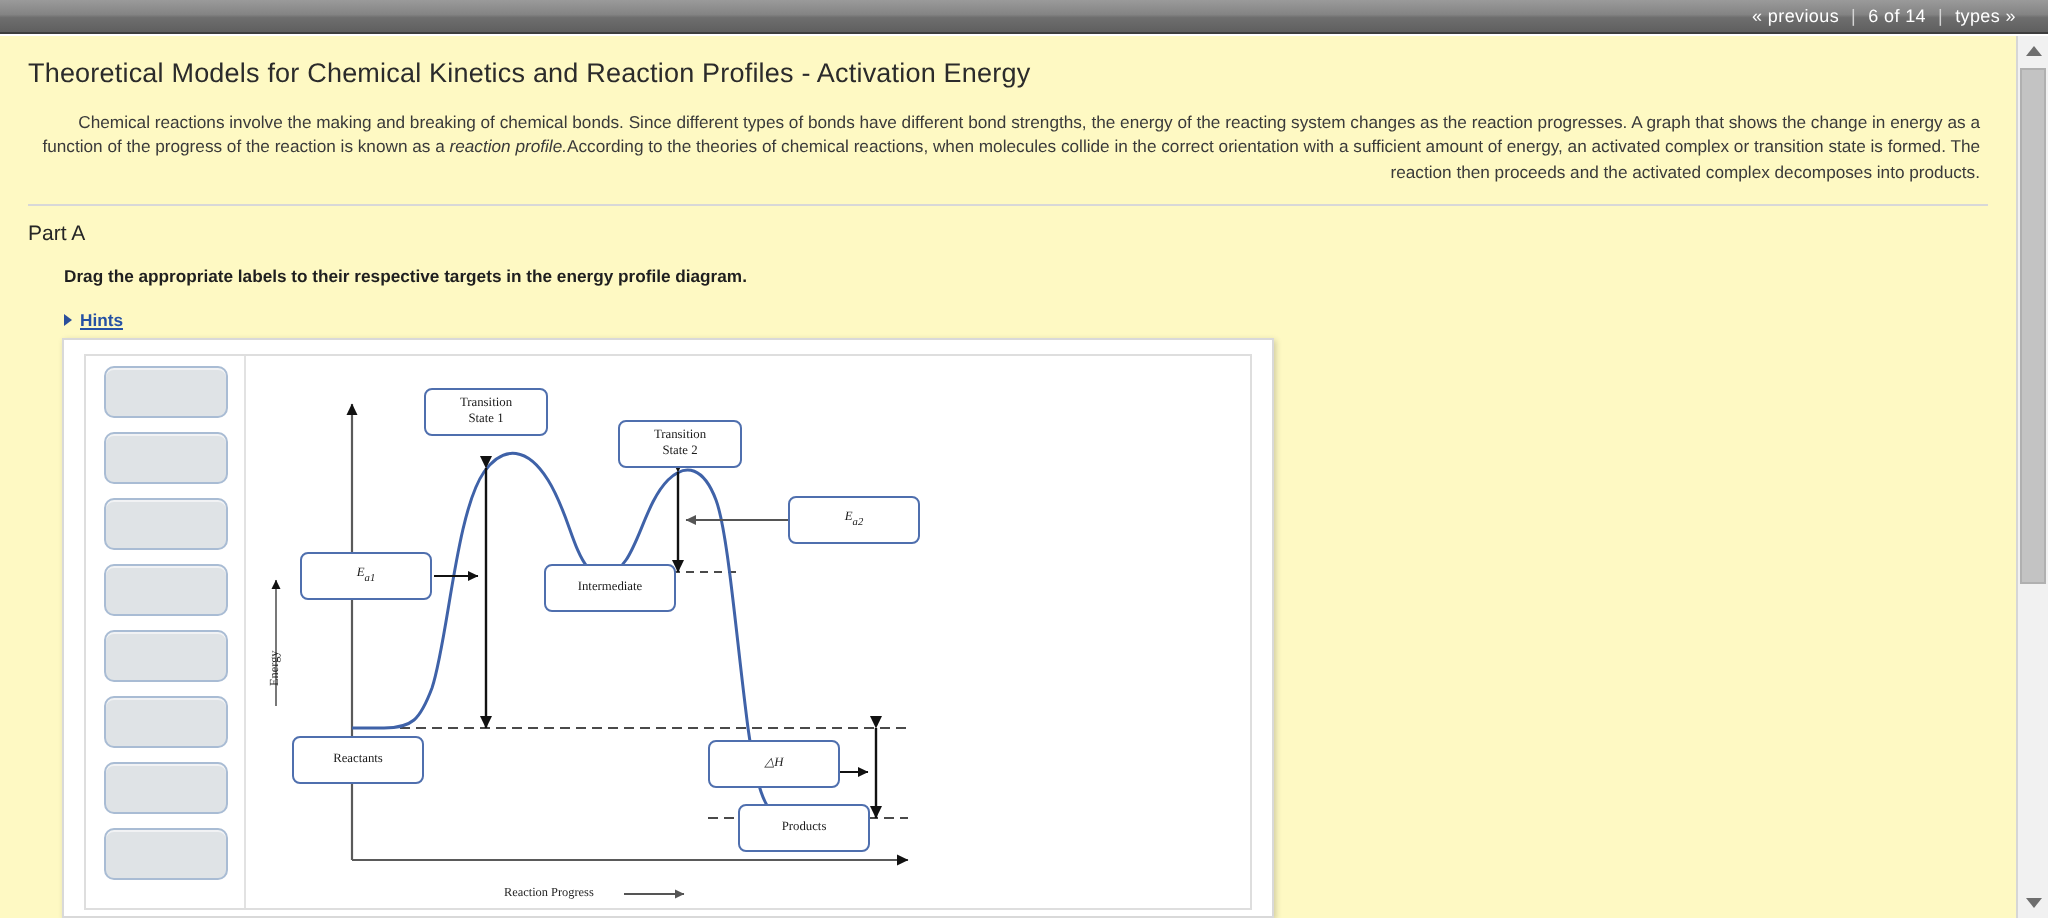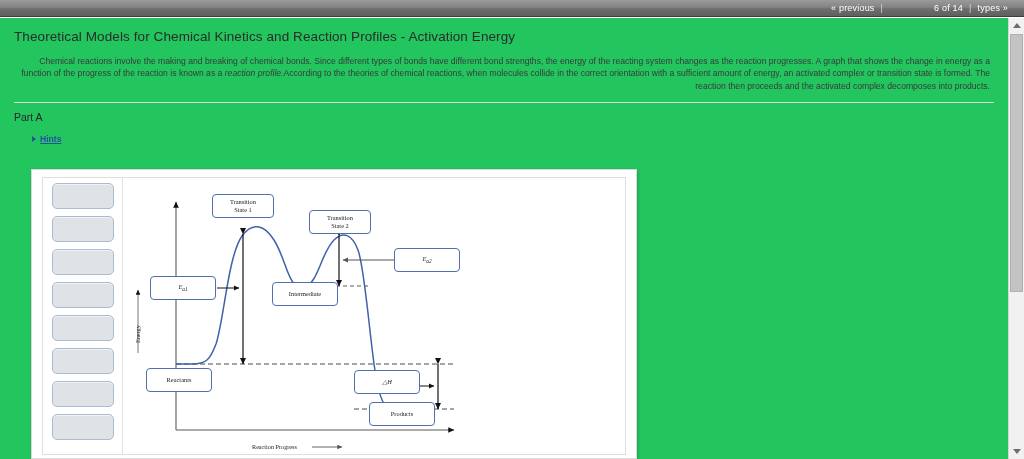--- a/index.html
+++ b/index.html
@@ -21,27 +21,27 @@
   }
   #topnav {
     display: flex; align-items: center;
     color: #ffffff;
     font-size: 9px;
     padding-right: 10px;
     letter-spacing: .2px;
   }
   #topnav .navlink { color:#ffffff; text-decoration:none; padding: 0 6px; white-space: nowrap; }
   #topnav .navsep { color: #d4d4d4; }
-  #topnav .navcount { padding: 0 6px; white-space: nowrap; margin-left: 45px; }
+  #topnav .navcount { padding: 0 6px; white-space: nowrap; }
 
   
   #page {
     position: absolute; left: 0; top: 18px;
     width: 1008px; height: 441px;
-    background: #22c55e;
+    background: #fef9c3;
     overflow: hidden;
   }
 
   #content { position: absolute; left: 0; top: 0; width: 1008px; }
 
   h1#title {
     font-size: 13.5px;
     font-weight: normal;
     color: #2b2b2b;
     margin: 11px 0 0 14px;
@@ -221,20 +221,21 @@
   <div id="content">
 
     <h1 id="title">Theoretical Models for Chemical Kinetics and Reaction Profiles - Activation Energy</h1>
 
     <p id="intro"><span>Chemical reactions involve the making and breaking of chemical bonds. Since different types of bonds have different bond strengths, the energy of the reacting system changes as the reaction progresses. A graph that shows the change in energy as a function of the progress of the reaction is known as a </span><i>reaction profile.</i><span>According to the theories of chemical reactions, when molecules collide in the correct orientation with a sufficient amount of energy, an activated complex or transition state is formed. The reaction then proceeds and the activated complex decomposes into products.</span></p>
 
     <hr id="rule">
 
     <h2 id="part-heading">Part A</h2>
 
+    <div class="part-text bold">Drag the appropriate labels to their respective targets in the energy profile diagram.</div>
 
     <div id="hints-row">
       <span id="hints-tri"></span>
       <span id="hints-link">Hints</span>
     </div>
 
     <div id="activity">
       <div id="activity-inner">
 
         <div id="label-bank">

